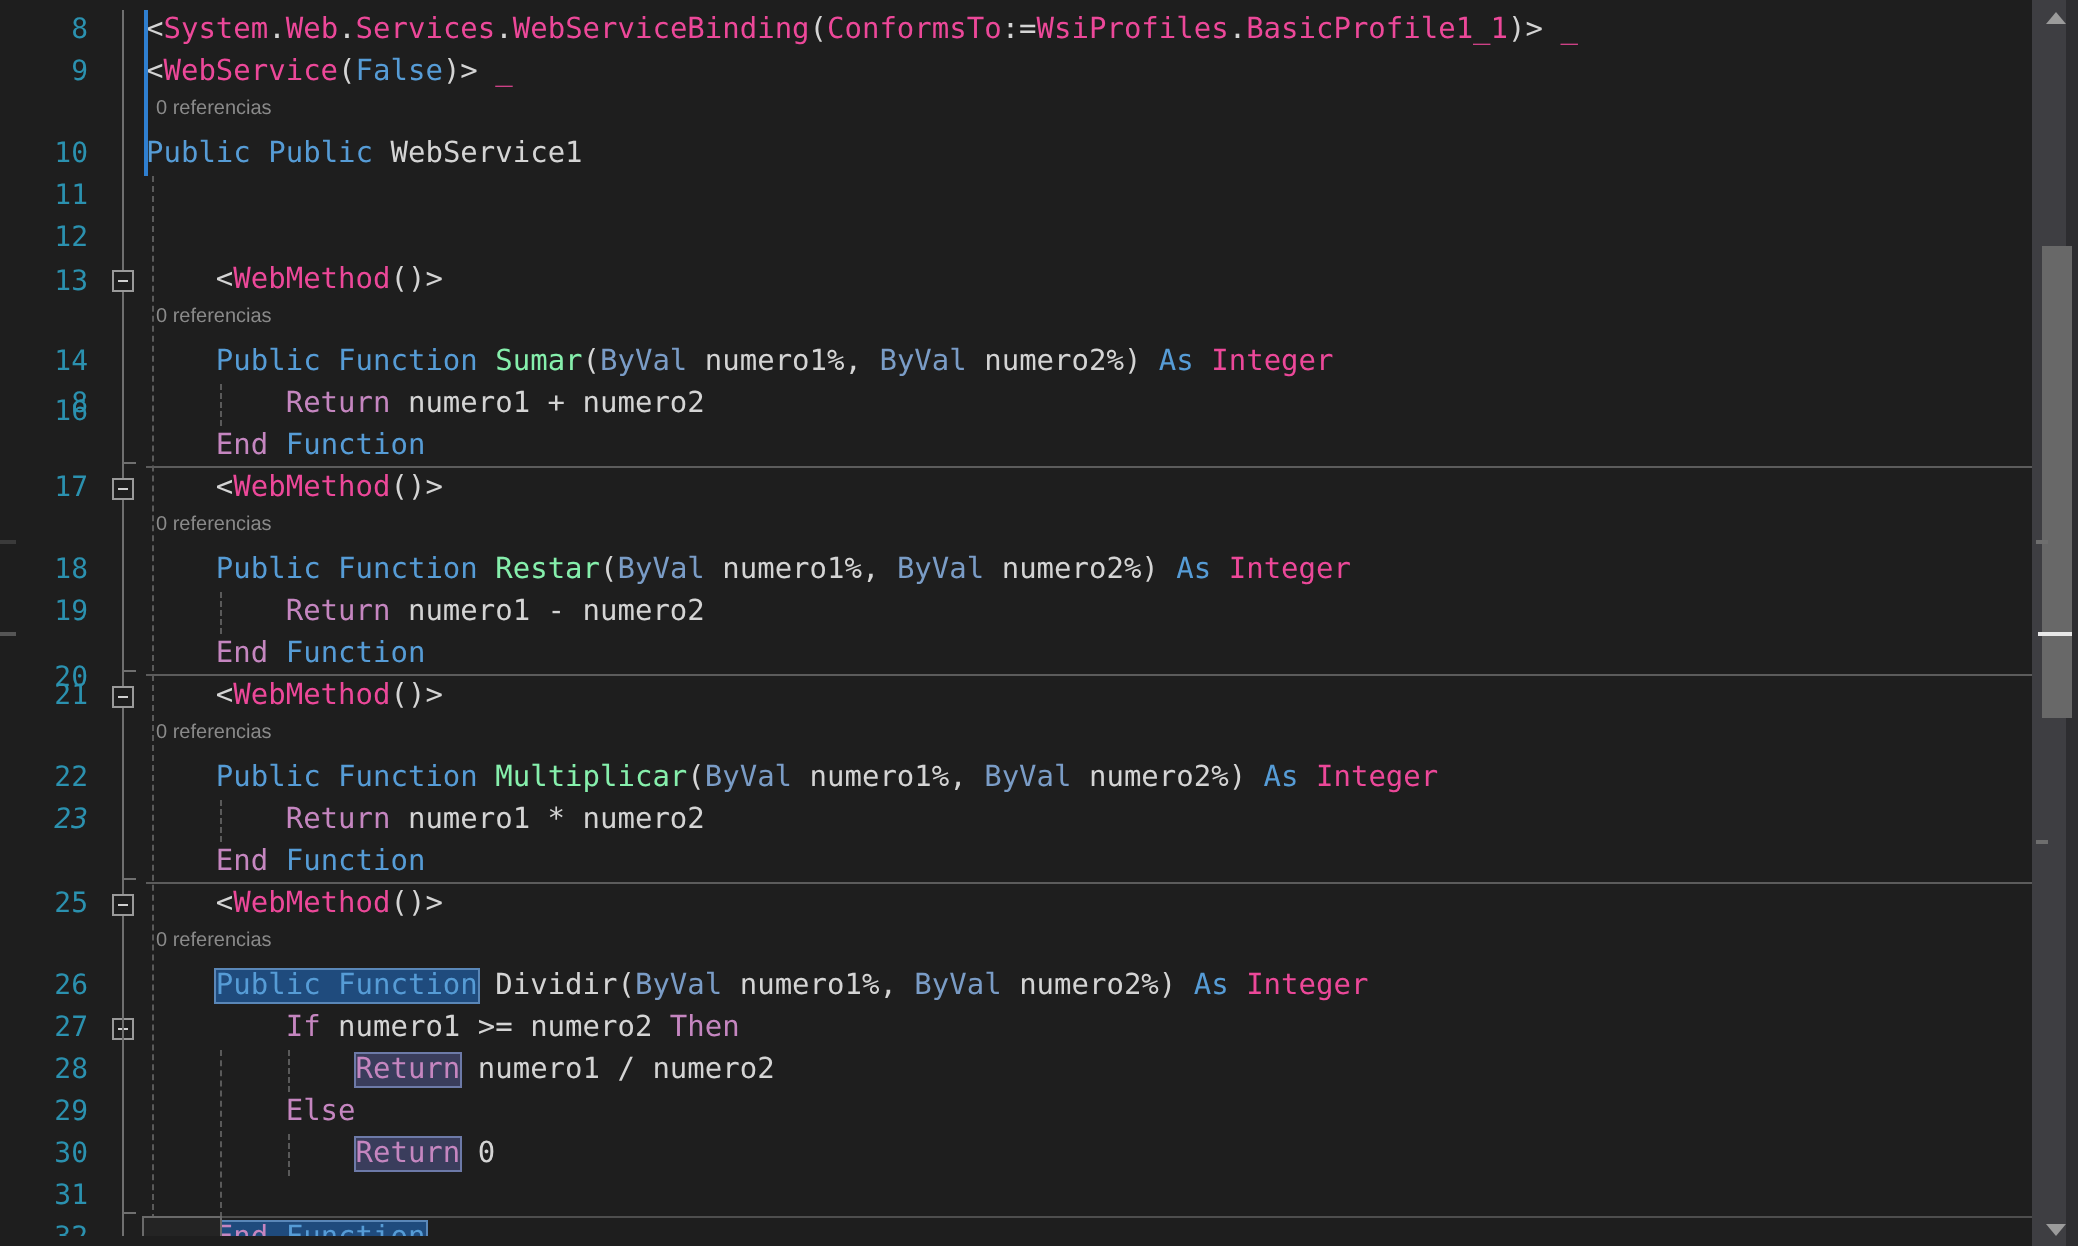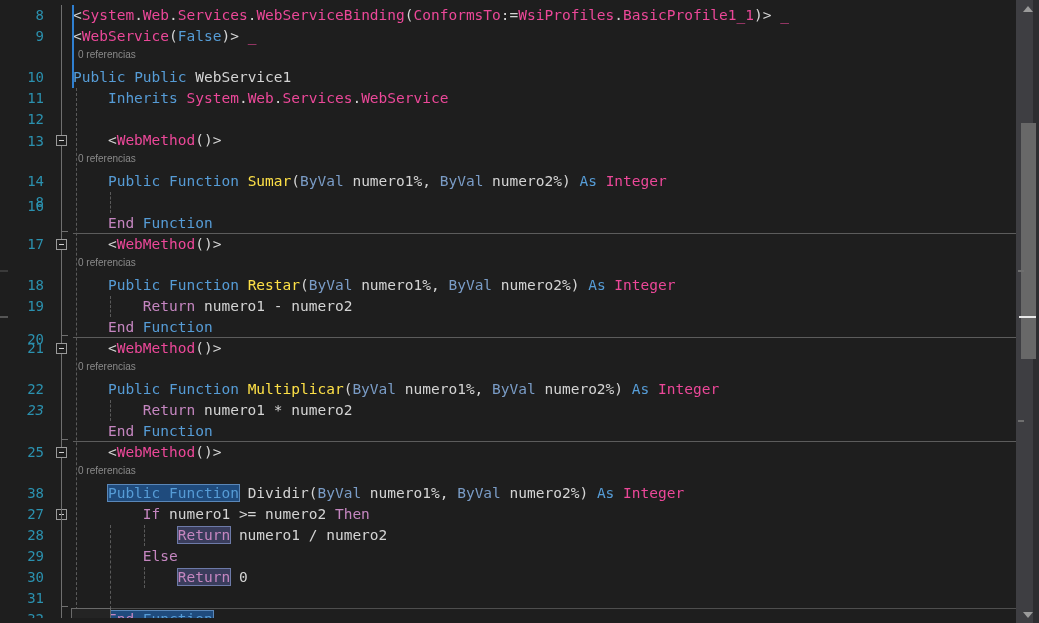--- a/index.html
+++ b/index.html
@@ -45,21 +45,21 @@
     position:absolute;left:5px;height:16px;line-height:16px;
     font-family:"Liberation Sans","DejaVu Sans",sans-serif;
     font-size:10px;color:#8a8a8a;white-space:pre;
   }
 
   
   .kw      {color:#569cd6;}              
   .kwm     {color:#c586c0;}              
   .type    {color:#ec4899;}
   .ident   {color:#d4d4d4;}
-  .meth    {color:#fde047;}              
+  .meth    {color:#86efac;}              
   .param   {color:#7a9cc6;}
   .punc    {color:#d4d4d4;}
 
   
   .sel{
     background:#1f4b7d;color:#cfe3f5;
     box-shadow:0 0 0 1px #5a87b8;
   }
   .wordhl{
     background:#3a3d5c;
@@ -157,21 +157,21 @@
       <div class="lnum" style="top: 196px; height: 21px; line-height: 21px;">16</div>
       <div class="lnum" style="top: 234px; height: 21px; line-height: 21px;">17</div>
       <div class="lnum" style="top: 275px; height: 21px; line-height: 21px;">18</div>
       <div class="lnum" style="top: 296px; height: 21px; line-height: 21px;">19</div>
       <div class="lnum" style="top: 317px; height: 21px; line-height: 21px; margin-top: 12px;">20</div>
       <div class="lnum" style="top: 338px; height: 21px; line-height: 21px;">21</div>
       <div class="lnum" style="top: 379px; height: 21px; line-height: 21px;">22</div>
       <div class="lnum" style="top: 400px; height: 21px; line-height: 21px; font-style: italic;">23</div>
       <div class="lnum" style="top: 421px; height: 21px; line-height: 21px; margin-left: 44px;">24</div>
       <div class="lnum" style="top: 442px; height: 21px; line-height: 21px;">25</div>
-      <div class="lnum" style="top: 483px; height: 21px; line-height: 21px;">38</div>
+      <div class="lnum" style="top: 483px; height: 21px; line-height: 21px;">26</div>
       <div class="lnum" style="top: 504px; height: 21px; line-height: 21px;">27</div>
       <div class="lnum" style="top: 525px; height: 21px; line-height: 21px;">28</div>
       <div class="lnum" style="top: 546px; height: 21px; line-height: 21px; text-align: right;">29</div>
       <div class="lnum" style="top: 567px; height: 21px; line-height: 21px;">30</div>
       <div class="lnum" style="top: 588px; height: 21px; line-height: 21px;">31</div>
       <div class="lnum" style="top: 609px; height: 21px; line-height: 21px;">32</div>
     </div>
 
   <div class="gutter-outline">
       <div class="obar" style="left: 5px; top: 5px; height: 625px;"></div>
@@ -193,24 +193,24 @@
 
   <div class="code-area">
       <div class="codelens" style="top: 47px;">0 referencias</div>
       <div class="codelens" style="top: 151px;">0 referencias</div>
       <div class="codelens" style="top: 255px;">0 referencias</div>
       <div class="codelens" style="top: 359px;">0 referencias</div>
       <div class="codelens" style="top: 463px;">0 referencias</div>
       <div class="code" style="top: 5px; height: 21px; line-height: 21px;"><span class="punc">&lt;</span><span class="type">System</span><span class="punc">.</span><span class="type">Web</span><span class="punc">.</span><span class="type">Services</span><span class="punc">.</span><span class="type">WebServiceBinding</span><span class="punc">(</span><span class="type">ConformsTo</span><span class="punc">:=</span><span class="type">WsiProfiles</span><span class="punc">.</span><span class="type">BasicProfile1_1</span><span class="punc">)&gt; </span><span class="type">_</span></div>
       <div class="code" style="top: 26px; height: 21px; line-height: 21px;"><span class="punc">&lt;</span><span class="type">WebService</span><span class="punc">(</span><span class="kw">False</span><span class="punc">)&gt; </span><span class="type">_</span></div>
       <div class="code" style="top: 67px; height: 21px; line-height: 21px;"><span class="kw">Public</span><span class="punc"> </span><span class="kw">Public</span><span class="punc"> </span><span class="ident">WebService1</span></div>
-      <div class="code" style="top: 88px; height: 21px; line-height: 21px;"><span class="punc">    </span><span class="kw">Inherits</span><span class="punc"> </span><span class="type">System</span><span class="punc">.</span><span class="type">Web</span><span class="punc">.</span><span class="type">Services</span><span class="punc">.</span><span class="type">WebService</span></div>
       <div class="code" style="top: 109px; height: 21px; line-height: 21px;"></div>
       <div class="code" style="top: 130px; height: 21px; line-height: 21px;"><span class="punc">    &lt;</span><span class="type">WebMethod</span><span class="punc">()&gt;</span></div>
       <div class="code" style="top: 171px; height: 21px; line-height: 21px;"><span class="punc">    </span><span class="kw">Public</span><span class="punc"> </span><span class="kw">Function</span><span class="punc"> </span><span class="meth">Sumar</span><span class="punc">(</span><span class="param">ByVal</span><span class="punc"> </span><span class="ident">numero1</span><span class="punc">%, </span><span class="param">ByVal</span><span class="punc"> </span><span class="ident">numero2</span><span class="punc">%) </span><span class="kw">As</span><span class="punc"> </span><span class="type">Integer</span></div>
+      <div class="code" style="top: 192px; height: 21px; line-height: 21px;"><span class="punc">        </span><span class="kwm">Return</span><span class="punc"> </span><span class="ident">numero1</span><span class="punc"> + </span><span class="ident">numero2</span></div>
       <div class="code" style="top: 213px; height: 21px; line-height: 21px;"><span class="punc">    </span><span class="kwm">End</span><span class="punc"> </span><span class="kw">Function</span></div>
       <div class="code" style="top: 234px; height: 21px; line-height: 21px;"><span class="punc">    &lt;</span><span class="type">WebMethod</span><span class="punc">()&gt;</span></div>
       <div class="code" style="top: 275px; height: 21px; line-height: 21px;"><span class="punc">    </span><span class="kw">Public</span><span class="punc"> </span><span class="kw">Function</span><span class="punc"> </span><span class="meth">Restar</span><span class="punc">(</span><span class="param">ByVal</span><span class="punc"> </span><span class="ident">numero1</span><span class="punc">%, </span><span class="param">ByVal</span><span class="punc"> </span><span class="ident">numero2</span><span class="punc">%) </span><span class="kw">As</span><span class="punc"> </span><span class="type">Integer</span></div>
       <div class="code" style="top: 296px; height: 21px; line-height: 21px;"><span class="punc">        </span><span class="kwm">Return</span><span class="punc"> </span><span class="ident">numero1</span><span class="punc"> - </span><span class="ident">numero2</span></div>
       <div class="code" style="top: 317px; height: 21px; line-height: 21px;"><span class="punc">    </span><span class="kwm">End</span><span class="punc"> </span><span class="kw">Function</span></div>
       <div class="code" style="top: 338px; height: 21px; line-height: 21px;"><span class="punc">    &lt;</span><span class="type">WebMethod</span><span class="punc">()&gt;</span></div>
       <div class="code" style="top: 379px; height: 21px; line-height: 21px;"><span class="punc">    </span><span class="kw">Public</span><span class="punc"> </span><span class="kw">Function</span><span class="punc"> </span><span class="meth">Multiplicar</span><span class="punc">(</span><span class="param">ByVal</span><span class="punc"> </span><span class="ident">numero1</span><span class="punc">%, </span><span class="param">ByVal</span><span class="punc"> </span><span class="ident">numero2</span><span class="punc">%) </span><span class="kw">As</span><span class="punc"> </span><span class="type">Integer</span></div>
       <div class="code" style="top: 400px; height: 21px; line-height: 21px;"><span class="punc">        </span><span class="kwm">Return</span><span class="punc"> </span><span class="ident">numero1</span><span class="punc"> * </span><span class="ident">numero2</span></div>
       <div class="code" style="top: 421px; height: 21px; line-height: 21px;"><span class="punc">    </span><span class="kwm">End</span><span class="punc"> </span><span class="kw">Function</span></div>
       <div class="code" style="top: 442px; height: 21px; line-height: 21px;"><span class="punc">    &lt;</span><span class="type">WebMethod</span><span class="punc">()&gt;</span></div>

